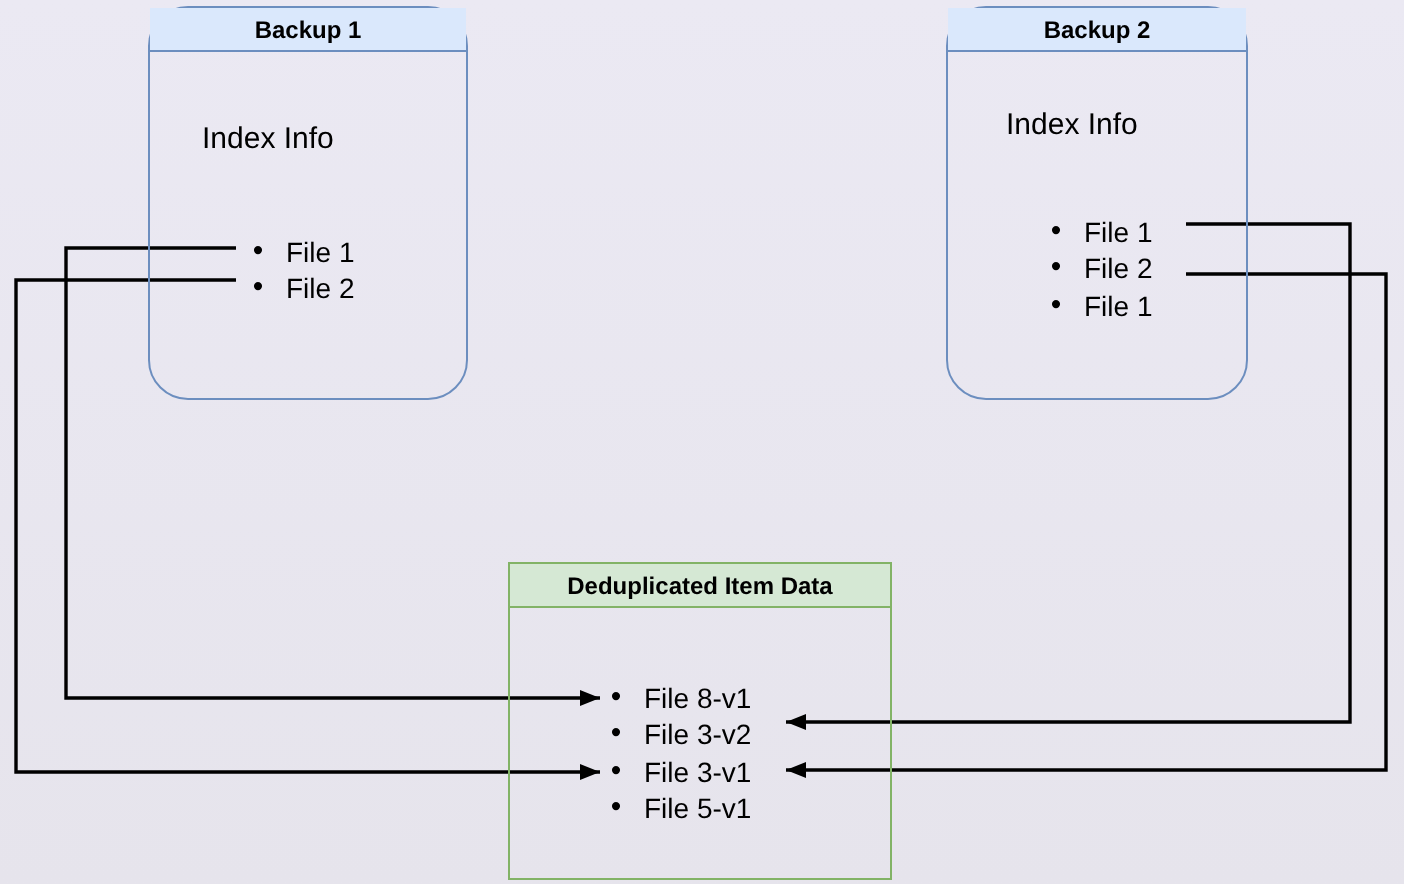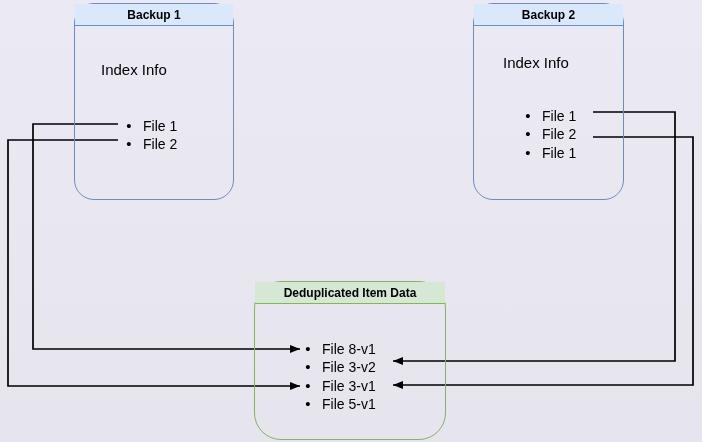--- a/index.html
+++ b/index.html
@@ -65,21 +65,21 @@
   ul.file-list .bullet {
     display: inline-block;
     width: 12px;
     text-align: center;
     margin-right: 8px;
     font-size: 15px;
   }
   
   #backup1-box { left: 74px;  top: 3px;   width: 160px; height: 197px; }
   #backup2-box { left: 473px; top: 3px;   width: 151px; height: 197px; }
-  #dedup-box   { left: 254px; top: 281px; width: 192px; height: 159px; border-radius: 27px; }
+  #dedup-box   { left: 254px; top: 281px; width: 192px; height: 159px; }
   #backup1-box .node-label { left: 26px; top: 57px; }
   #backup2-box .node-label { left: 29px; top: 50px; }
   #backup1-box ul.file-list { left: 48px; top: 112.5px; }
   #backup2-box ul.file-list { left: 48px; top: 102.5px; }
   #dedup-box   ul.file-list { left: 47px; top: 57.5px; }
 </style>
 </head>
 <body>
 
 <div class="canvas">

